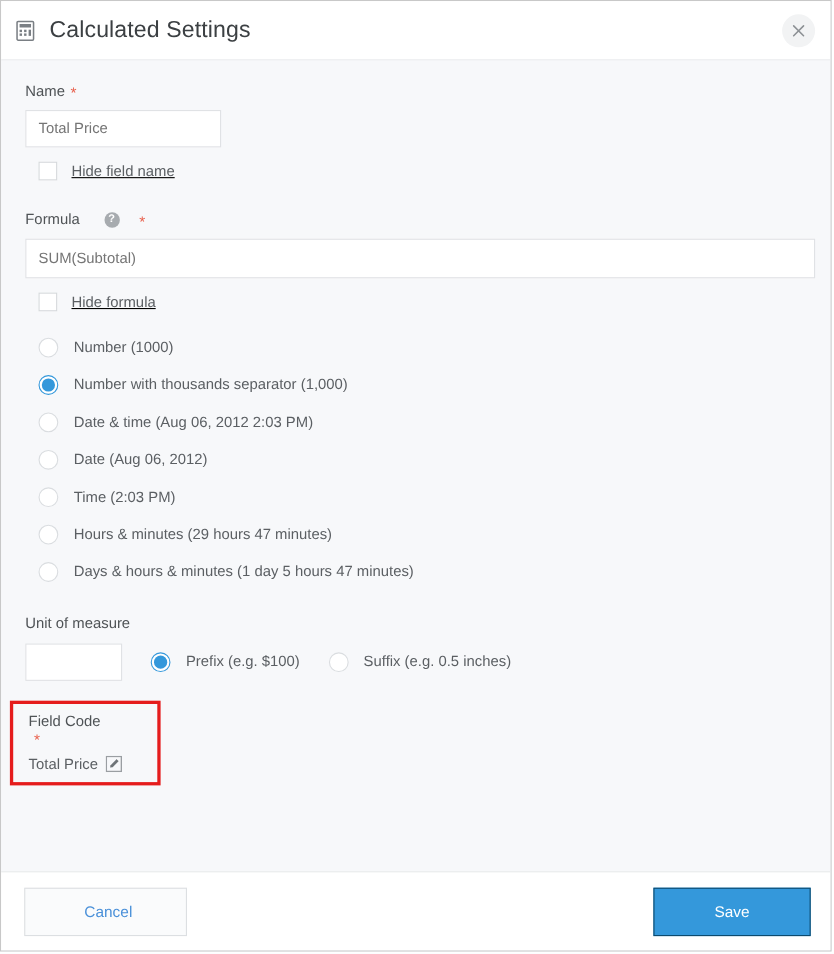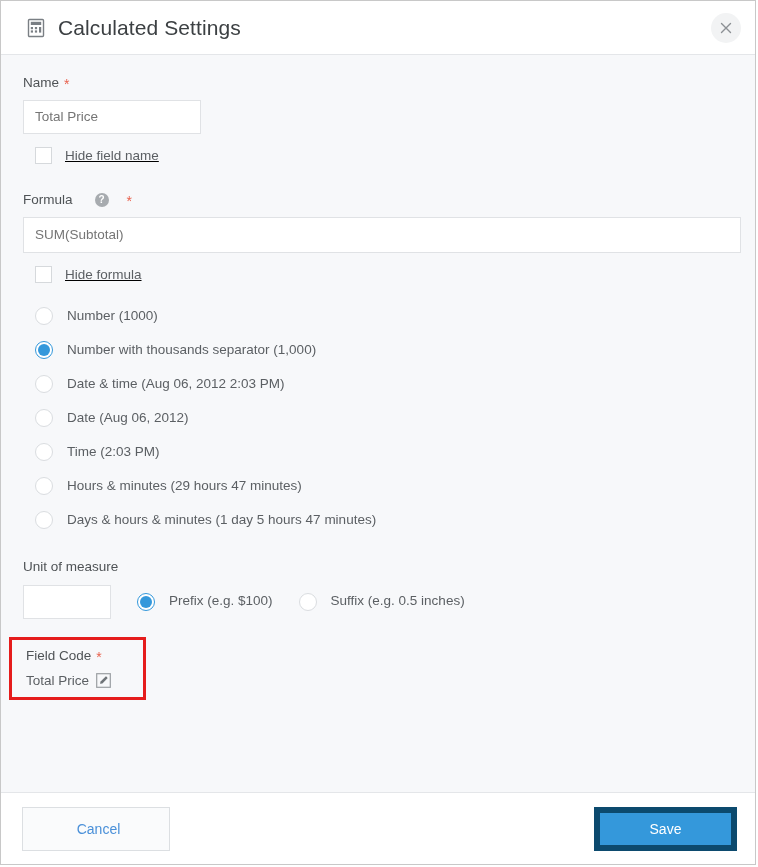--- a/index.html
+++ b/index.html
@@ -27,21 +27,21 @@
   }
 
   
   .dialog-header {
     height: 54px;
     min-height: 54px;
     background: #ffffff;
     border-bottom: 1px solid #e4e6e9;
     display: flex;
     align-items: center;
-    padding: 0 16px 0 24px;
+    padding: 0 16px 0 11px;
     box-sizing: border-box;
     position: relative;
     text-align: right;
   }
   .header-icon {
     width: 22px;
     height: 22px;
     margin-right: 11px;
     display: inline-flex;
     align-items: center;
@@ -227,22 +227,22 @@
     margin-left: -14px;
     border: 3px solid #e51c1c;
     width: 117px;
     padding: 8px 0 8px 14px;
     box-sizing: content-box;
   }
   .fieldcode-label {
     font-size: 13.5px;
     color: #4f5356;
     display: flex;
-    align-items: center;
     line-height: 1.2;
+    flex-direction: column;
   }
   .fieldcode-value {
     font-size: 13.5px;
     color: #5b5f63;
     margin-top: 9px;
     display: flex;
     align-items: center;
     line-height: 1.2;
   }
   .edit-icon {
@@ -275,21 +275,21 @@
     font-size: 14px;
     font-family: "Liberation Sans", sans-serif;
     cursor: pointer;
     box-sizing: border-box;
     padding-left: 11px;
   }
   .btn-save {
     width: 143px;
     height: 44px;
     background: #3498db;
-    border: 6px solid #0c4a6e;
+    border: 1px solid #0c4a6e;
     color: #ffffff;
     font-size: 14px;
     font-family: "Liberation Sans", sans-serif;
     cursor: pointer;
     box-sizing: border-box;
   }
 </style>
 </head>
 <body>
 

